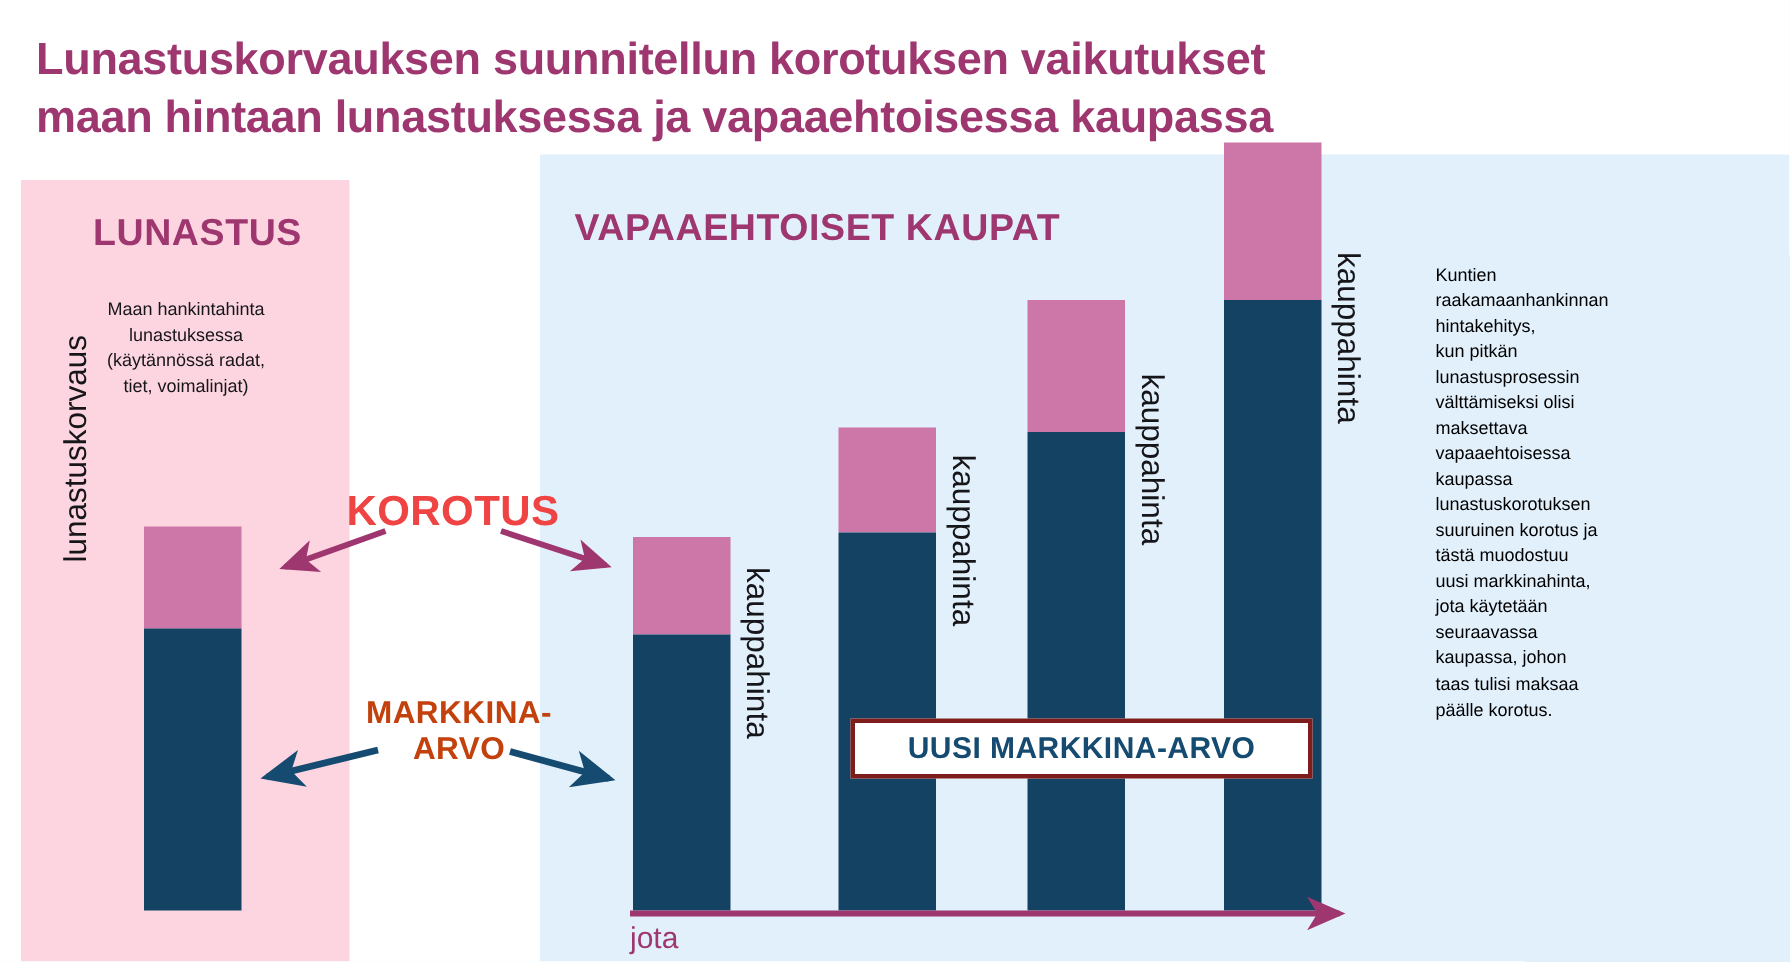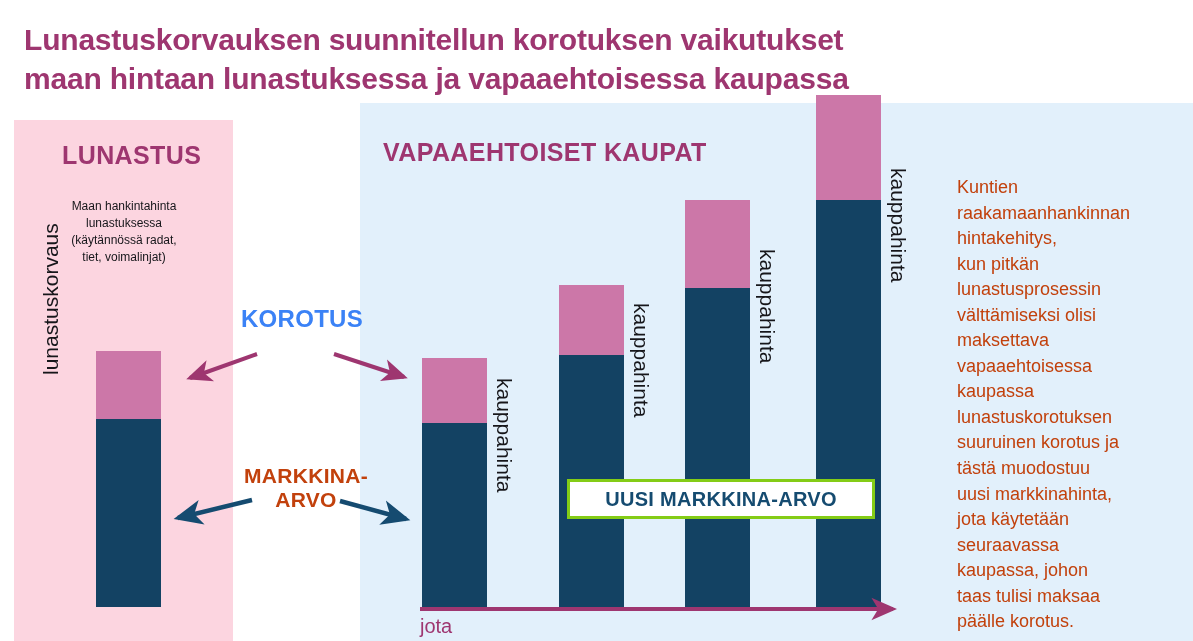--- a/index.html
+++ b/index.html
@@ -97,43 +97,43 @@
 
   
   .annot-label {
     position: absolute;
     font-weight: bold;
     line-height: 1.12;
     text-align: center;
     white-space: pre-line;
   }
   .annot-label.korotus {
-    left: 228px; top: 306px; width: 148px;
-    color: #3b82f6; font-size: 24px; letter-spacing: 0.3px;
+    left: 228px; top: 325px; width: 148px;
+    color: #ef4444; font-size: 28px; letter-spacing: 0.3px;
   }
   .annot-label.markkina {
     left: 210px; top: 464px; width: 192px;
     color: #c2410c; font-size: 21px; letter-spacing: 0.3px;
   }
 
   svg.overlay {
     position: absolute;
     left: 0; top: 0;
     width: 1193px; height: 641px;
     pointer-events: none;
   }
 
   .new-market-box {
     position: absolute;
     left: 567px;
     top: 479px;
     width: 308px;
     height: 40px;
     background: #ffffff;
-    border: 3px solid #84cc16;
+    border: 3px solid #7f1d1d;
     box-sizing: border-box;
     display: flex;
     align-items: center;
     justify-content: center;
   }
   .new-market-box span {
     color: #154b70;
     font-size: 20px;
     font-weight: bold;
     letter-spacing: 0.3px;
@@ -145,22 +145,22 @@
     top: 615px;
     color: #9e3670;
     font-size: 20px;
   }
 
   .side-text {
     position: absolute;
     left: 957px;
     top: 175px;
     width: 215px;
-    color: #c2410c;
-    font-size: 18px;
+    color: #000000;
+    font-size: 12px;
     line-height: 1.42;
     white-space: pre-line;
   }
 </style>
 </head>
 <body>
 
 <div id="canvas">
 
   <div class="title">Lunastuskorvauksen suunnitellun korotuksen vaikutukset

